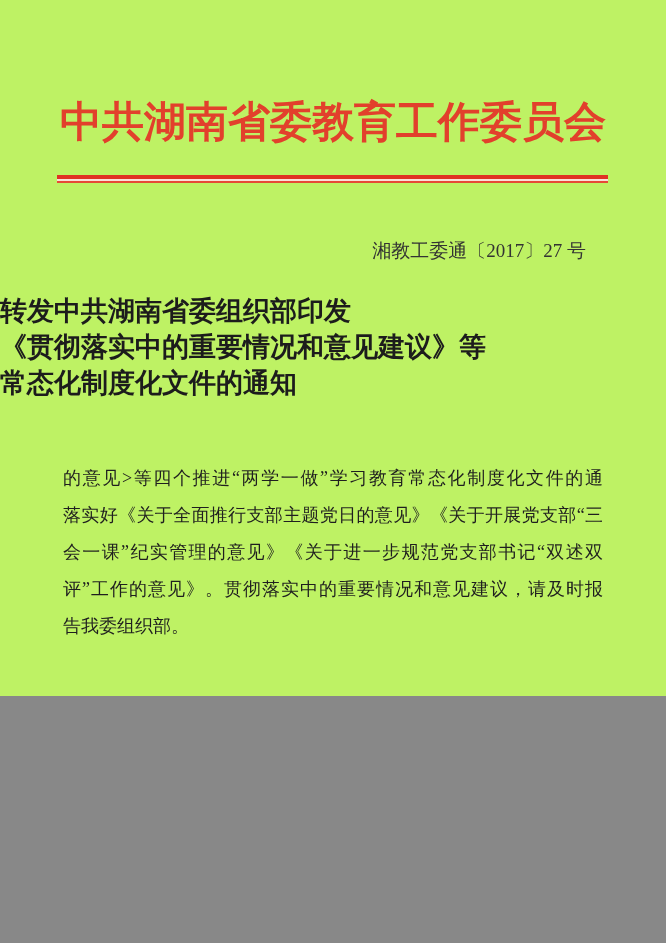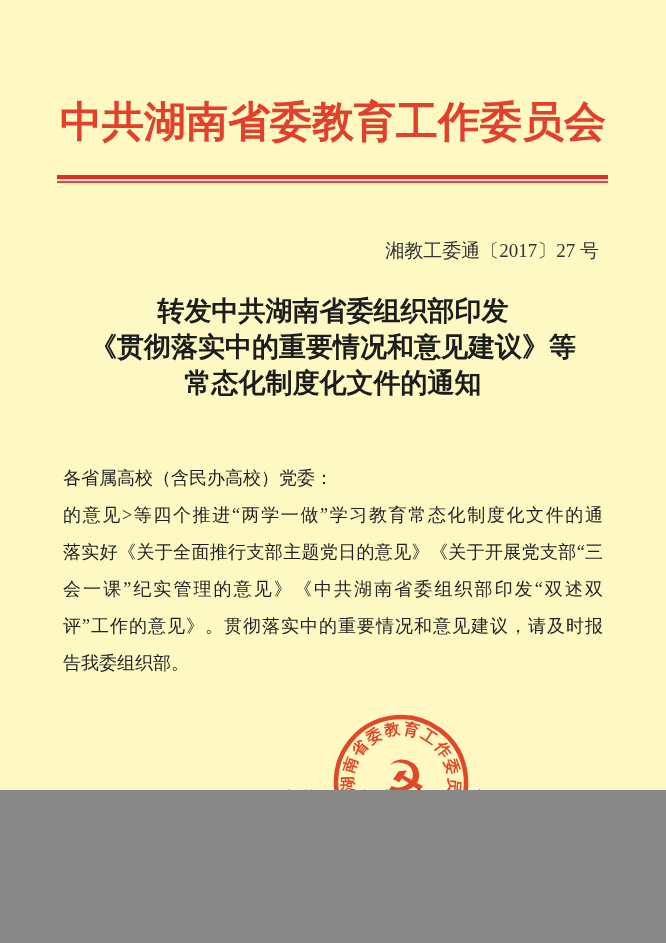--- a/index.html
+++ b/index.html
@@ -1,21 +1,21 @@
 <!DOCTYPE html>
 <html><head>
 <meta charset="utf-8">
 <style>
   html, body { margin: 0; padding: 0; background: #888; }
   .page {
     position: relative;
     width: 666px;
-    height: 790px;
+    height: 696px;
     margin: 0 auto;
-    background: #fef9c3;
+    background: #bef264;
     overflow: hidden;
     font-family: "Liberation Serif", "DejaVu Serif", serif;
     color: #222;
   }
   .org-header {
     position: absolute;
     top: 94px;
     left: 0;
     width: 100%;
     text-align: center;
@@ -31,31 +31,31 @@
     left: 57px;
     width: 551px;
     height: 9px;
   }
   .rule-top .thick { height: 4px; background: #e03124; }
   .rule-top .gap   { height: 2px; background: #fbded9; }
   .rule-top .thin  { height: 2px; background: #e64a36; }
   .doc-number {
     position: absolute;
     top: 238px;
-    right: 67px;
+    right: 80px;
     font-size: 19px;
     color: #333;
     white-space: nowrap;
   }
   .doc-title {
     position: absolute;
     top: 293px;
     left: 0;
     width: 100%;
-    text-align: center;
+    text-align: left;
     font-size: 27px;
     font-weight: bold;
     line-height: 36px;
     color: #1c1c1c;
   }
   .body-block {
     position: absolute;
     top: 460px;
     left: 63px;
     width: 540px;
@@ -125,24 +125,23 @@
 
   <div class="doc-number">湘教工委通〔2017〕27 号</div>
 
   <div class="doc-title">
     <div>转发中共湖南省委组织部印发</div>
     <div>《贯彻落实中的重要情况和意见建议》等</div>
     <div>常态化制度化文件的通知</div>
   </div>
 
   <div class="body-block">
-    <div class="body-line salutation">各省属高校（含民办高校）党委：</div>
     <div class="body-line">的意见&gt;等四个推进“两学一做”学习教育常态化制度化文件的通</div>
     <div class="body-line">落实好《关于全面推行支部主题党日的意见》《关于开展党支部“三</div>
-    <div class="body-line">会一课”纪实管理的意见》《中共湖南省委组织部印发“双述双</div>
+    <div class="body-line">会一课”纪实管理的意见》《关于进一步规范党支部书记“双述双</div>
     <div class="body-line">评”工作的意见》。贯彻落实中的重要情况和意见建议，请及时报</div>
     <div class="body-line last">告我委组织部。</div>
   </div>
 
   <div class="signature-block">
     <div>中共湖南省委教育工作委员会</div>
     <div class="signature-date">2017 年 5 月 12 日</div>
   </div>
 
   <div class="seal">

